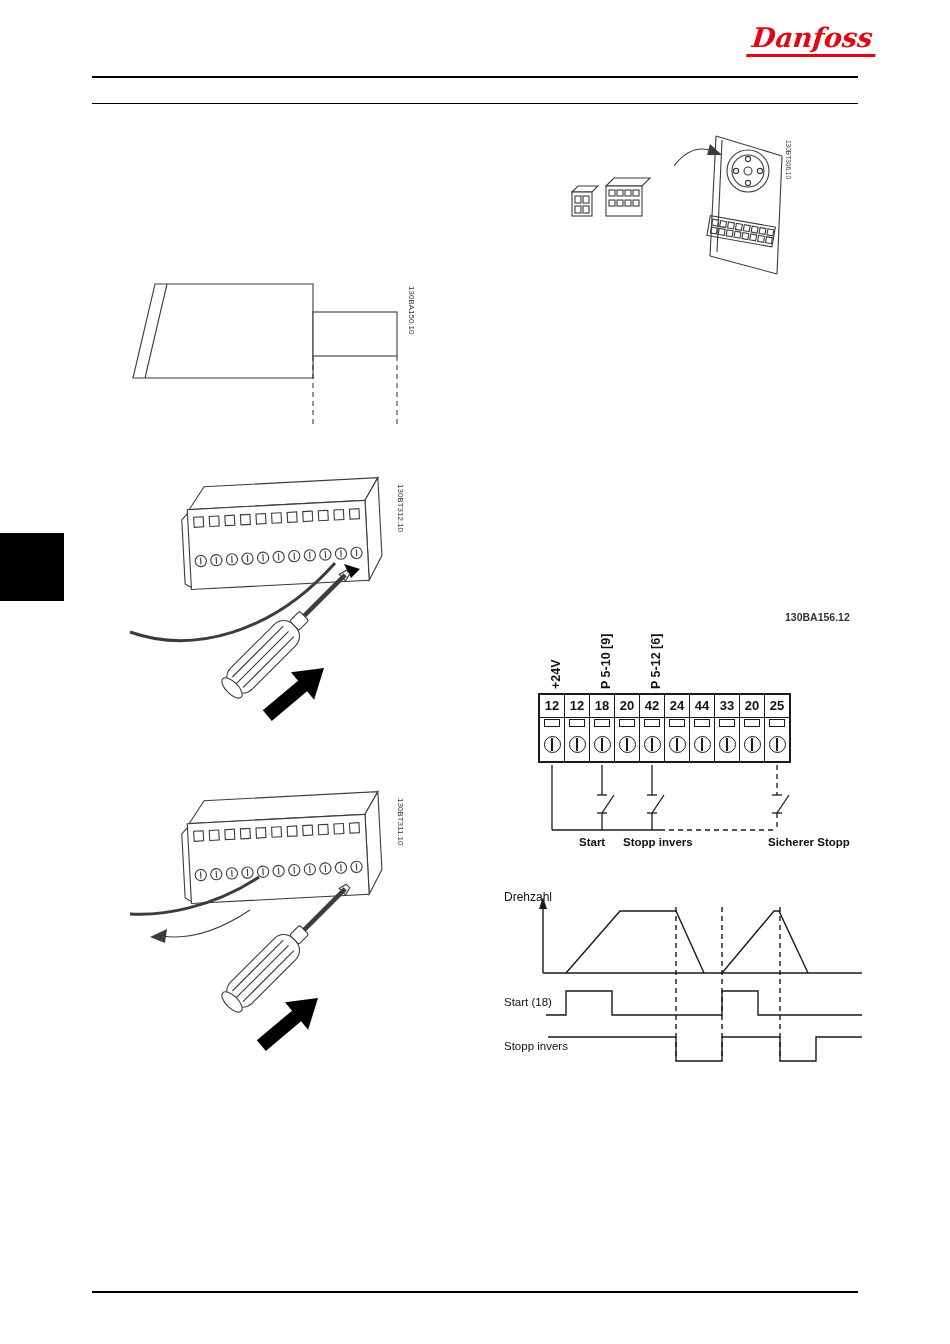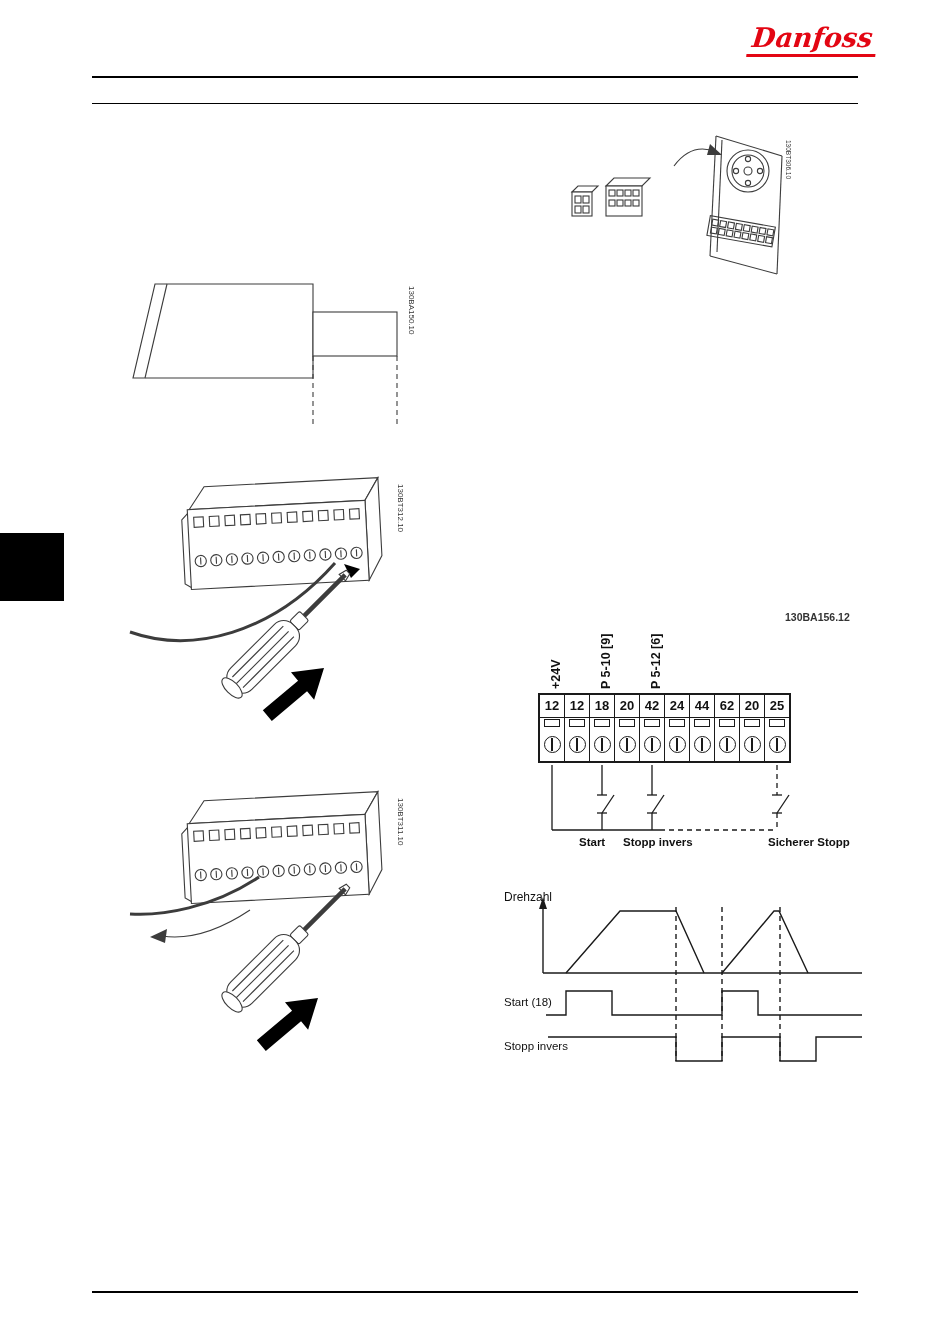--- a/index.html
+++ b/index.html
@@ -289,21 +289,21 @@
         <div class="t-mid">
             <div class="t-bar"></div>
           </div>
         <div class="t-screw">
             <div class="screw">
               <div class="slot"></div>
             </div>
           </div>
       </div>
       <div class="t-cell">
-        <div class="t-num">62</div>
+        <div class="t-num">33</div>
         <div class="t-mid">
             <div class="t-bar"></div>
           </div>
         <div class="t-screw">
             <div class="screw">
               <div class="slot"></div>
             </div>
           </div>
       </div>
       <div class="t-cell">

